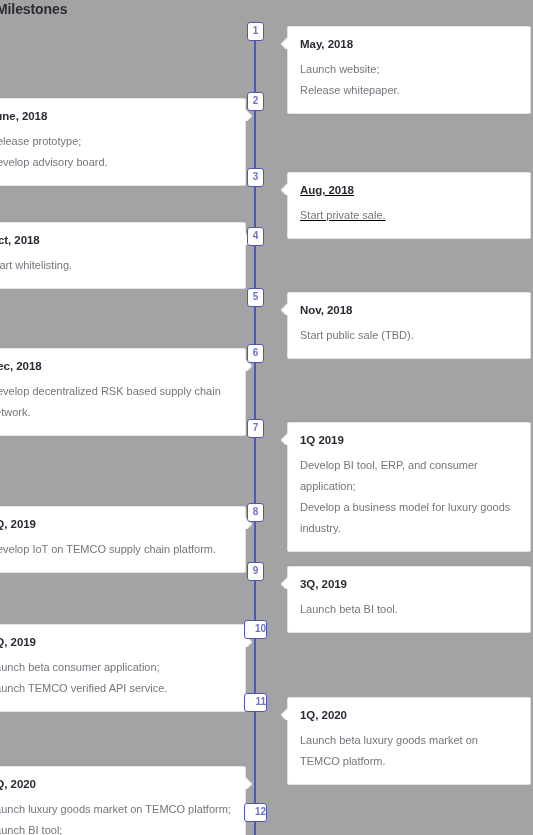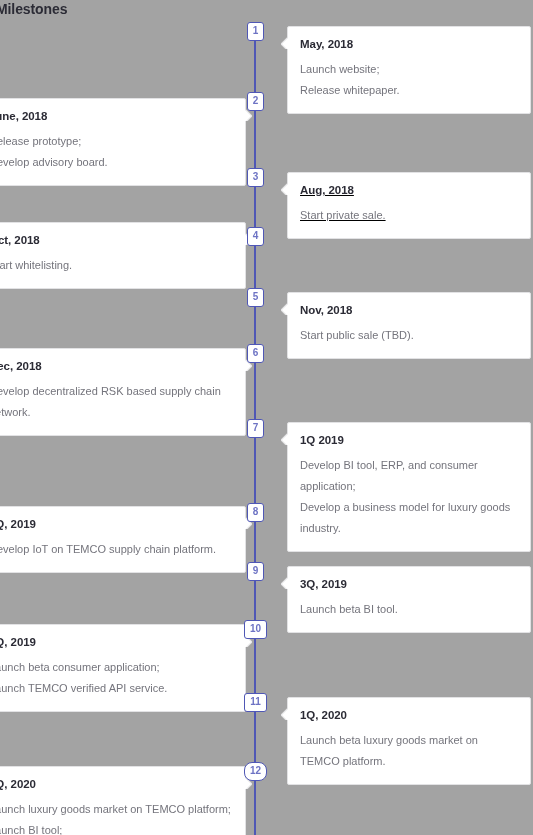--- a/index.html
+++ b/index.html
@@ -60,20 +60,21 @@
     color: #6d73c4;
     font-size: 10px;
     font-weight: bold;
     line-height: 16px;
     text-align: center;
     z-index: 5;
   }
   .node-badge.wide {
     left: 244px;
     width: 23px;
+    text-align: right;
   }
 
   
   .card {
     position: absolute;
     background: #ffffff;
     border: 1px solid #e2e2e4;
     border-radius: 2px;
     padding: 10px 12px 12px 12px;
     margin-left: 12px;
@@ -211,16 +212,16 @@
         <div class="card-date">1Q, 2020</div>
         <div class="card-desc">Launch beta luxury goods market on TEMCO platform.</div>
       </div>
       <div class="node-badge wide" style="top: 693px;">11</div>
       <div class="card left" style="top: 766px;">
         <div class="notch"></div>
         <div class="card-date">2Q, 2020</div>
         <div class="card-desc">Launch luxury goods market on TEMCO platform;
 Launch BI tool;</div>
       </div>
-      <div class="node-badge wide" style="top: 762px; border-radius: 8px;">12</div>
+      <div class="node-badge wide" style="top: 803px;">12</div>
     </div>
 
 </div>
 
 </body></html>

